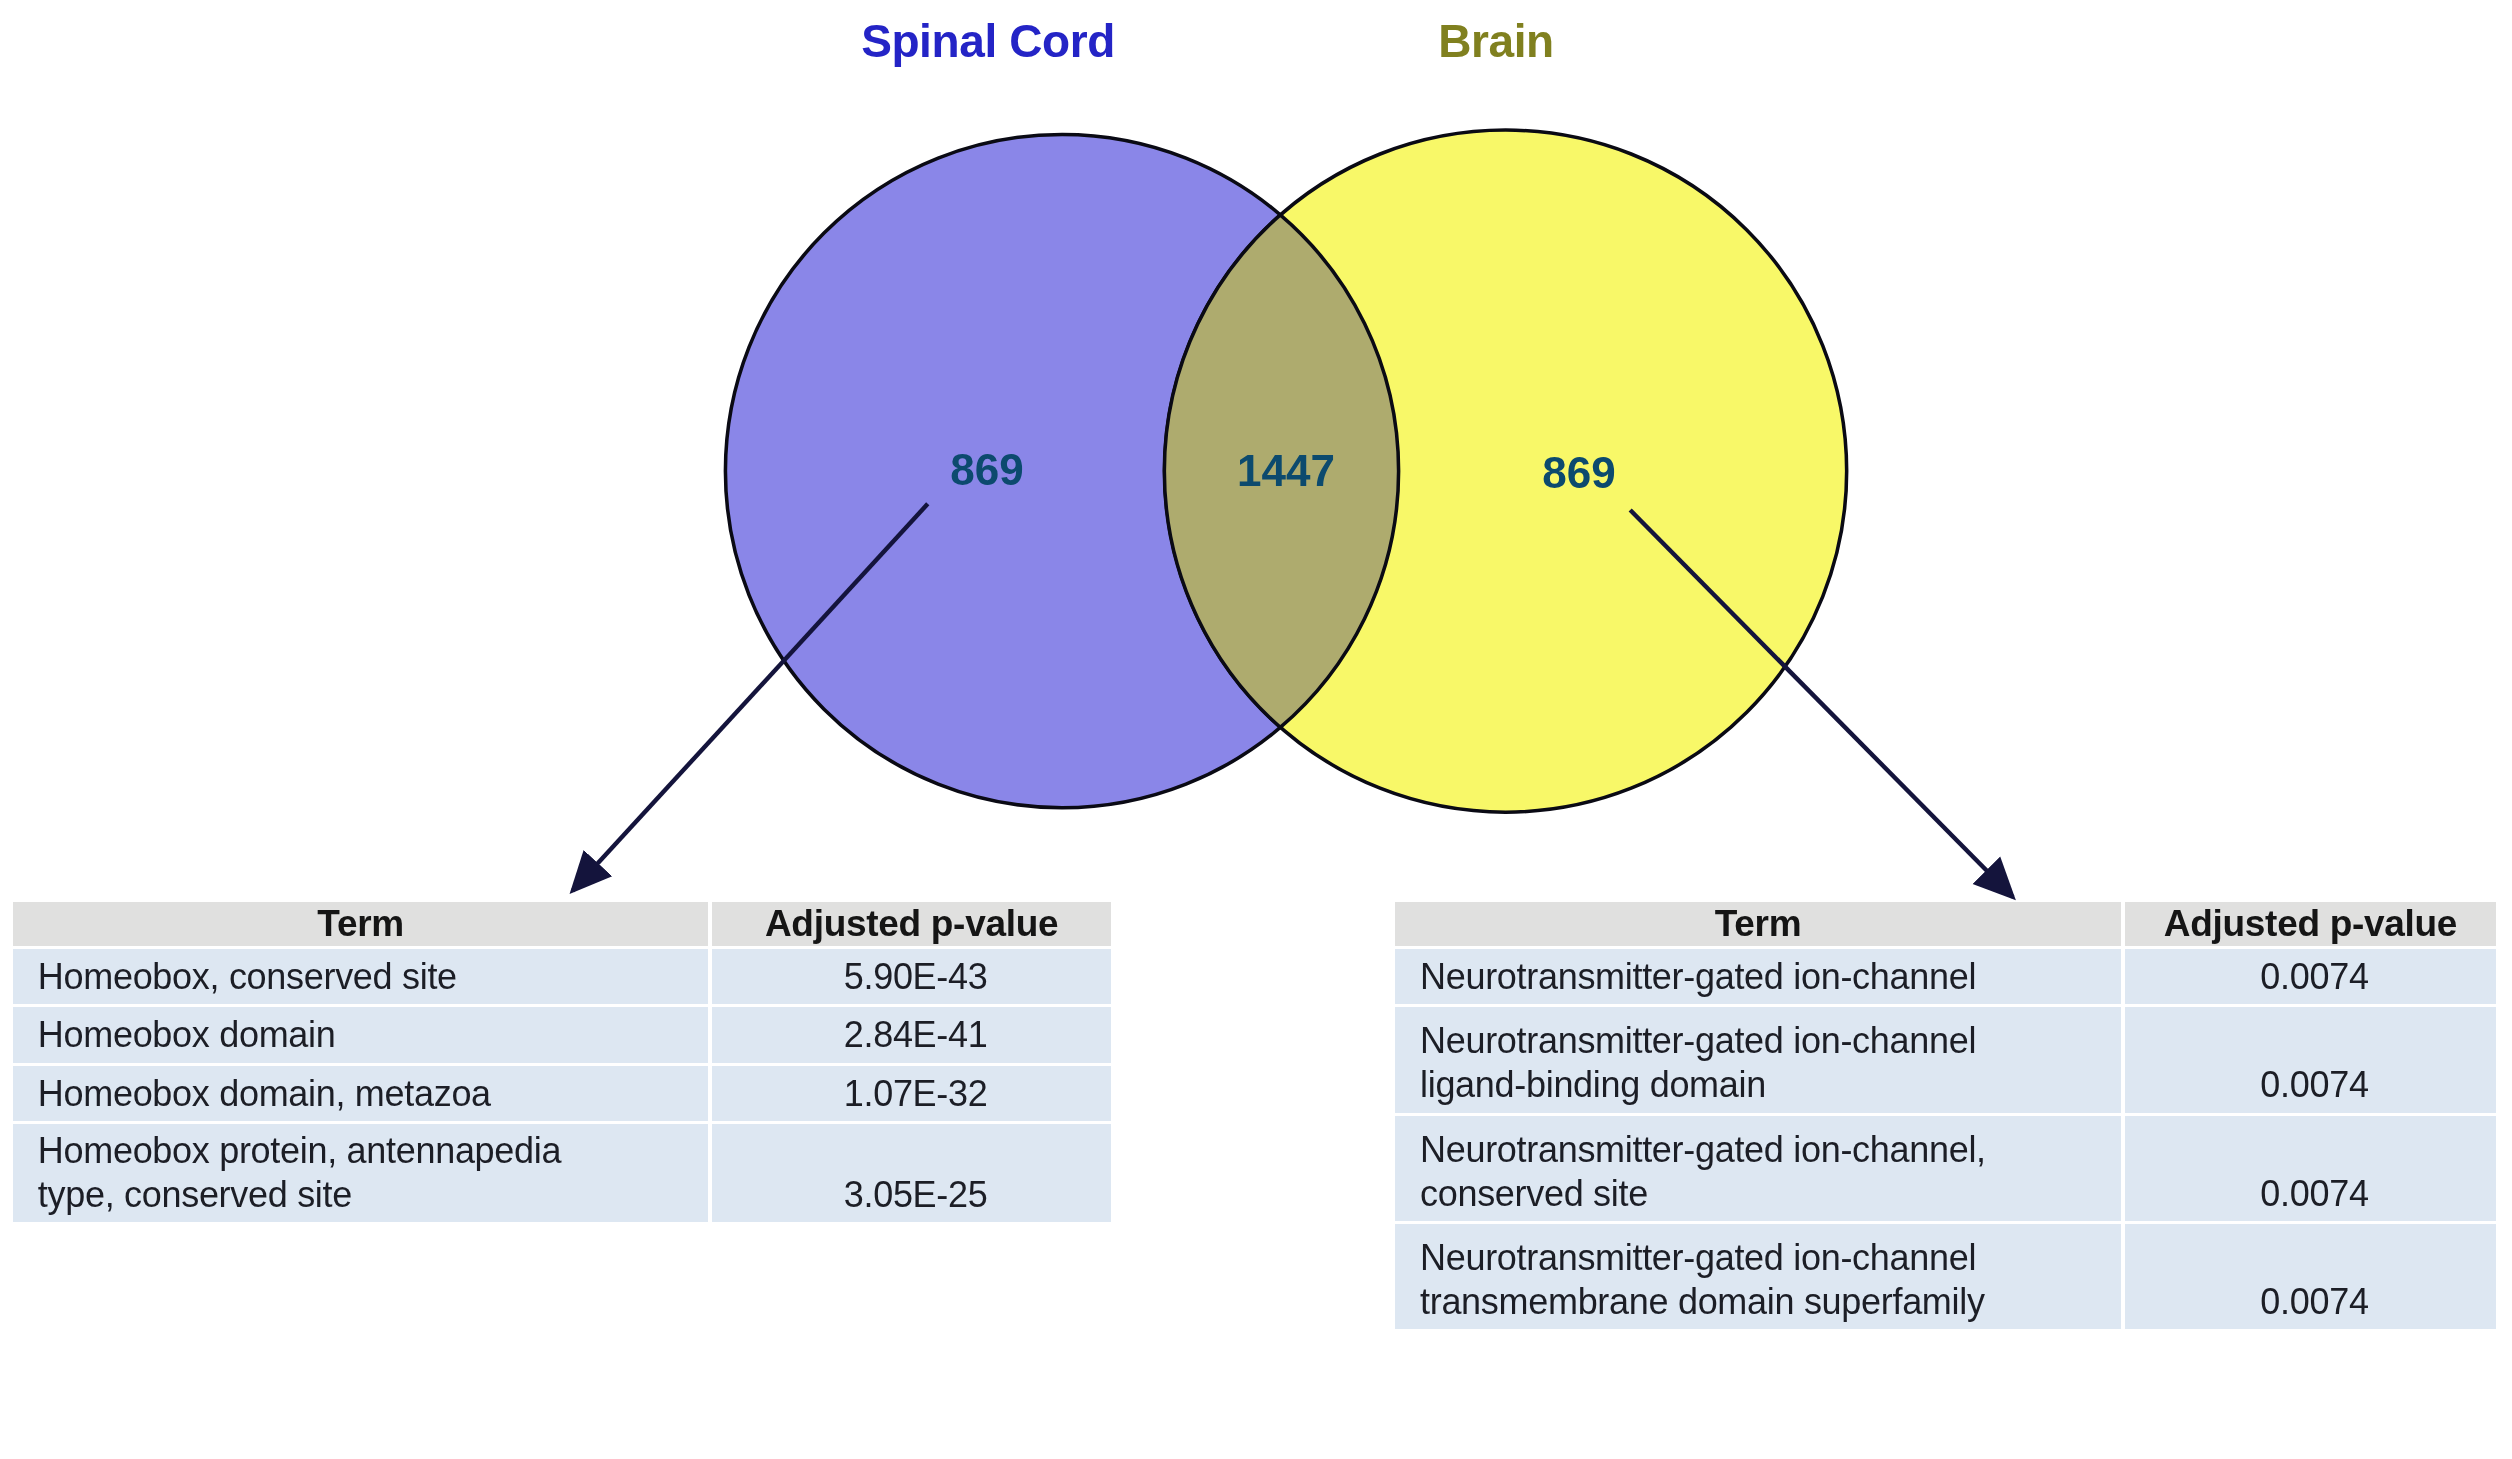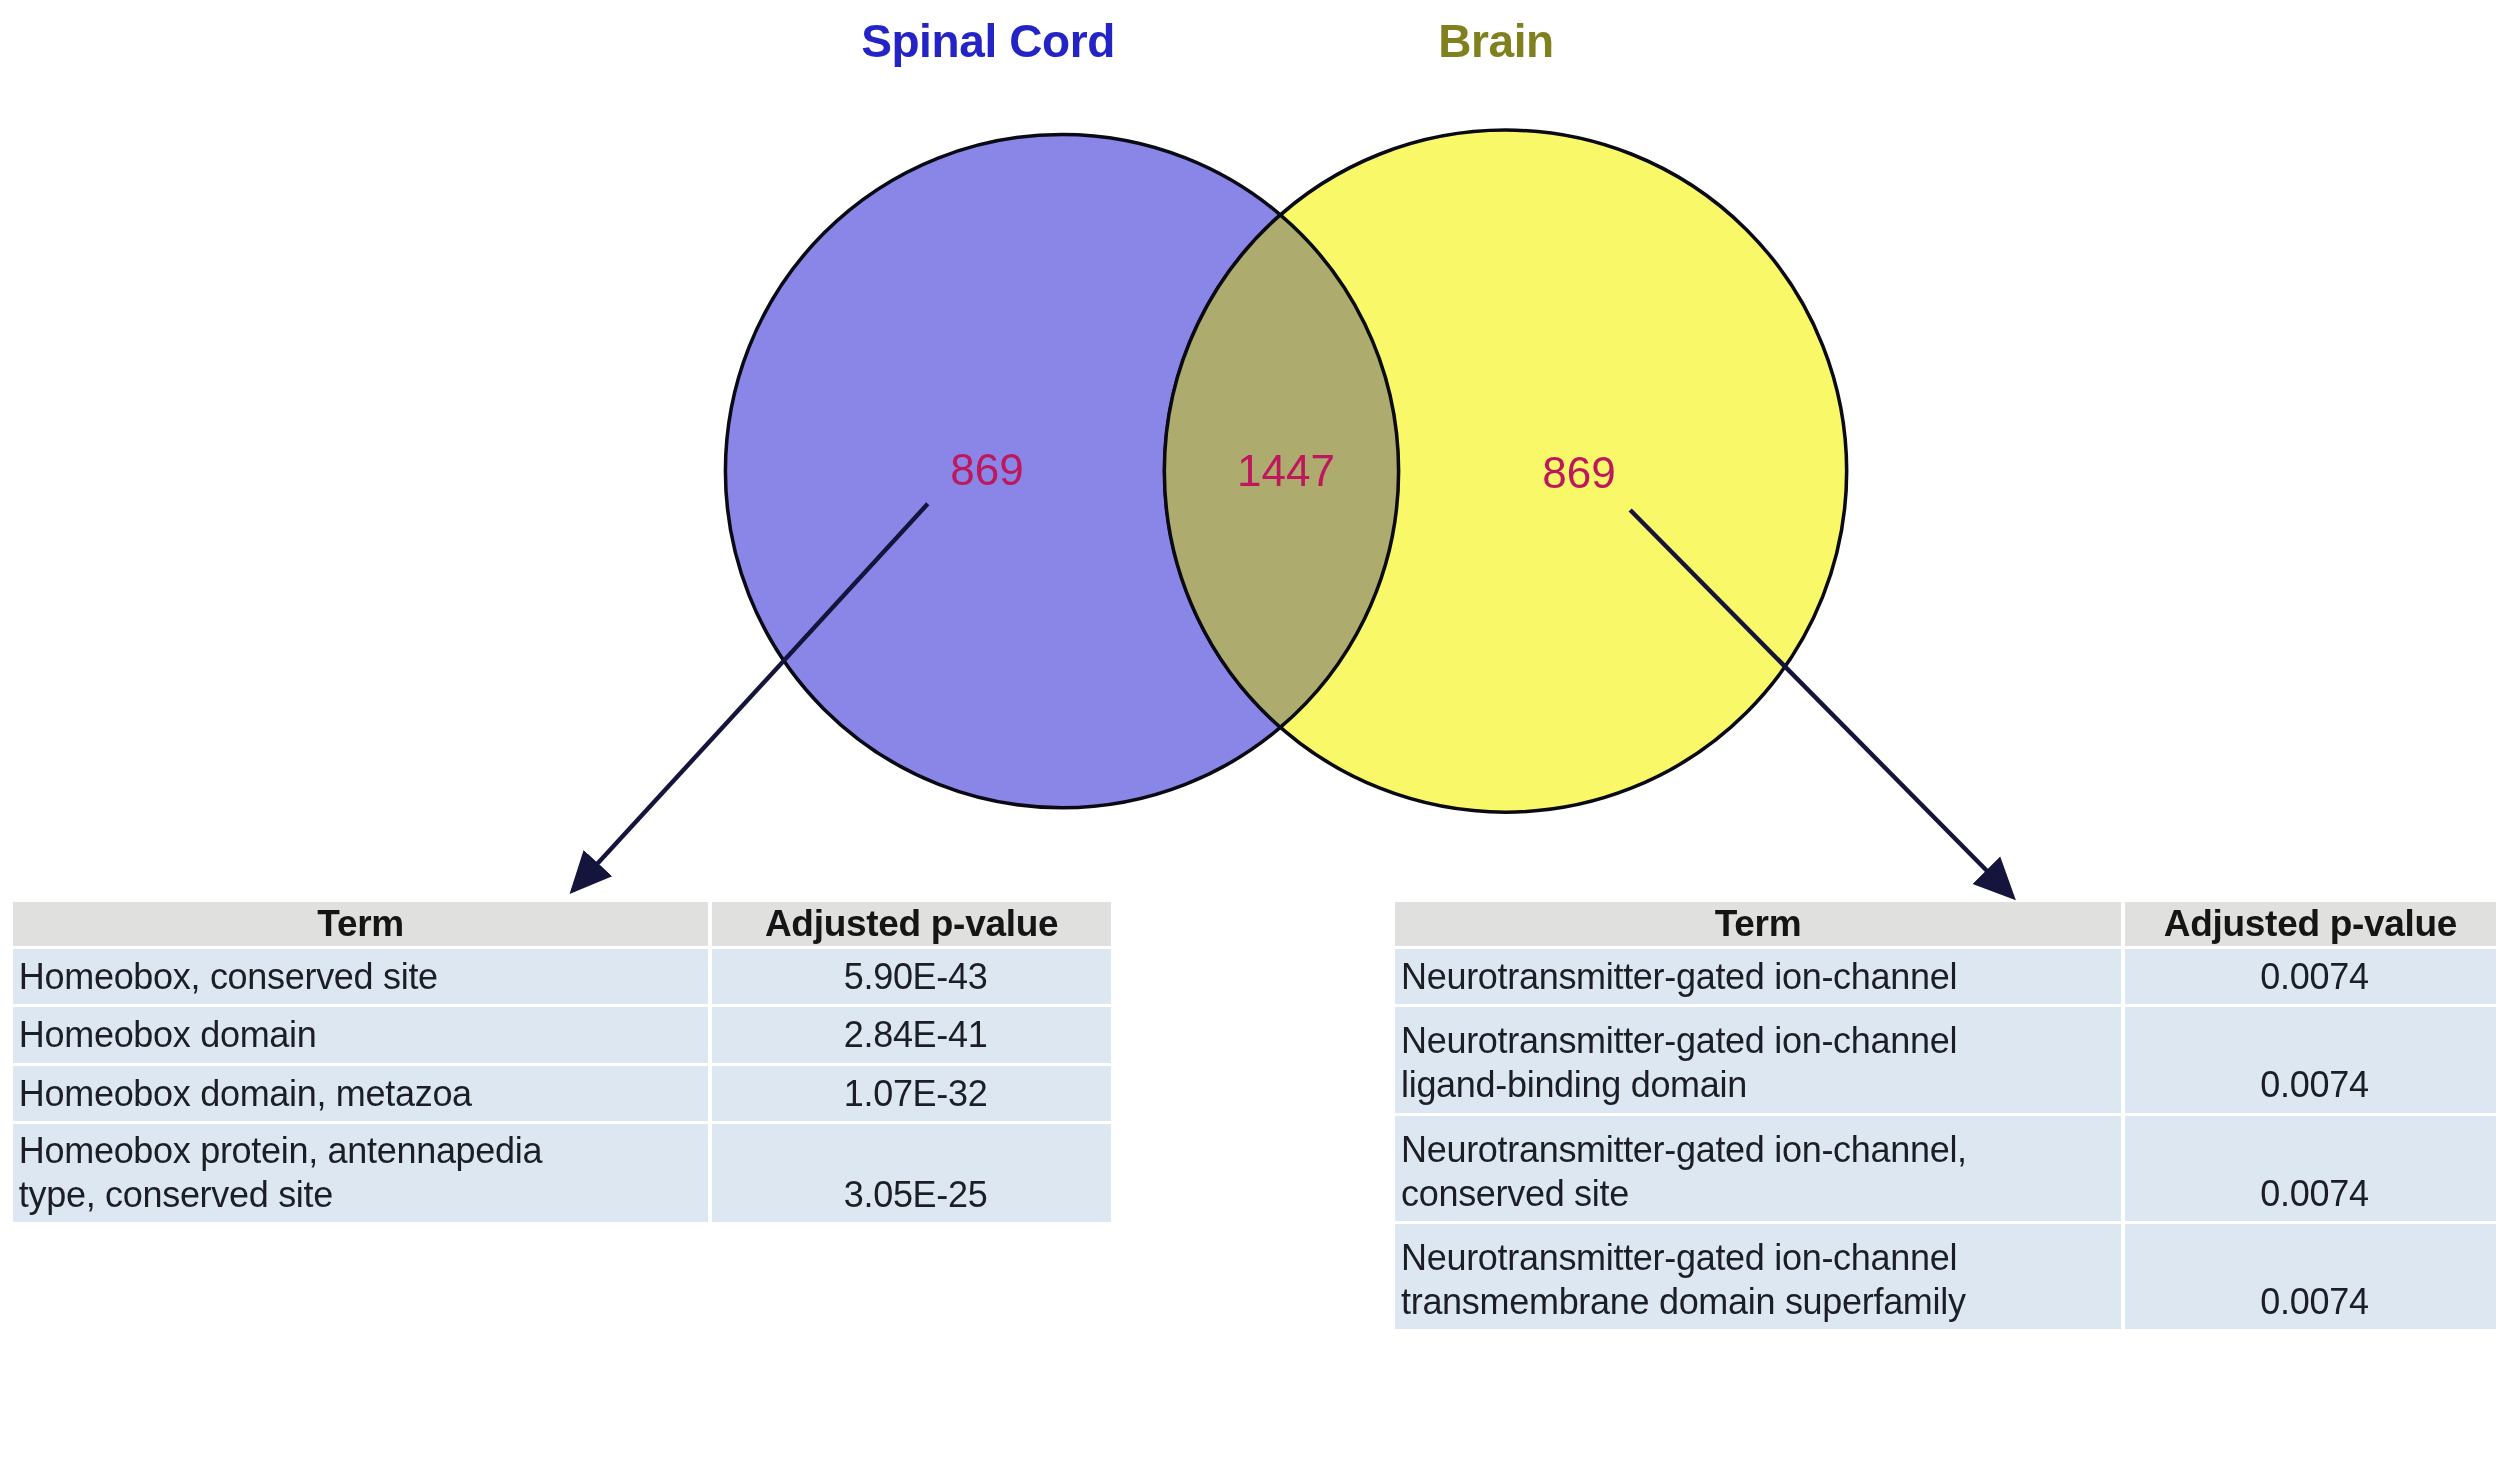--- a/index.html
+++ b/index.html
@@ -22,22 +22,22 @@
     letter-spacing: -0.4px;
     white-space: nowrap;
   }
   #title-left  { left: 988px; color: #2424c6; text-align: center; }
   #title-right { left: 1496px; color: #80801f; }
 
   .venn-count {
     position: absolute;
     transform: translate(-50%, -50%);
     font-size: 44px;
-    font-weight: normal;
-    color: #be185d;
+    font-weight: bold;
+    color: #0c4a6e;
     white-space: nowrap;
   }
   #count-left  { left: 987px; top: 470px; }
   #count-mid   { left: 1286px; top: 471px; }
   #count-right { left: 1579px; top: 473px; }
 
   table.pv-table {
     position: absolute;
     border-collapse: separate;
     border-spacing: 4.4px 3.5px;
@@ -60,21 +60,21 @@
     padding: 0;
   }
   .pv-table td {
     background: #dde7f2;
     vertical-align: bottom;
     line-height: 44px;
     padding: 0 0 5.3px 0;
   }
   .pv-table td.term {
     text-align: left;
-    padding-left: 6px;
+    padding-left: 25px;
     padding-right: 3.5px;
     white-space: pre-line;
   }
   .pv-table td.pval { text-align: center; padding-left: 8px; }
 
   #table-left  col.c-term { width: 695px; }
   #table-left  col.c-pval { width: 398px; }
   #table-right col.c-term { width: 726px; }
   #table-right col.c-pval { width: 371px; }
 

